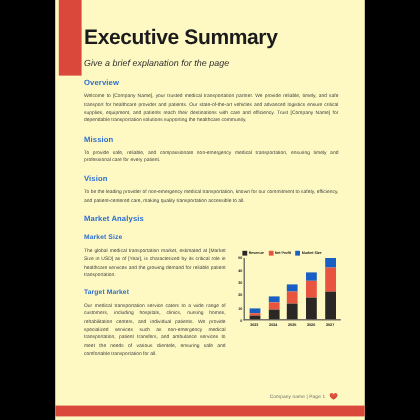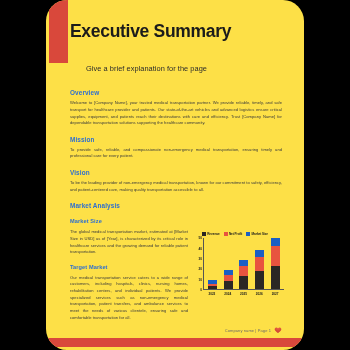--- a/index.html
+++ b/index.html
@@ -13,23 +13,22 @@
     overflow: hidden;
     font-family: "Liberation Sans", sans-serif;
   }
 
   #page {
     position: absolute;
     left: 46px;
     top: 0px;
     width: 258px;
     height: 350px;
-    background: #fde047;
+    background: #fef9c3;
     overflow: hidden;
-    border-radius: 21px;
   }
 
   
   #accent-bar {
     position: absolute;
     left: 3px;
     top: 0px;
     width: 19px;
     height: 63px;
     background: #d9483b;
@@ -58,23 +57,24 @@
     color: #1b1b1b;
     letter-spacing: -0.3px;
     margin: 0;
     padding-top: 22px;
     line-height: 1.1;
   }
 
   #subtitle {
     font-size: 7.4px;
     color: #2b2b2b;
-    margin: 16px;
+    margin: 0;
     padding-top: 7px;
     letter-spacing: 0.05px;
+    font-style: italic;
   }
 
   .sec-head {
     font-size: 6.4px;
     font-weight: bold;
     color: #2e6fd0;
     margin: 0;
     letter-spacing: 0.1px;
   }
 

